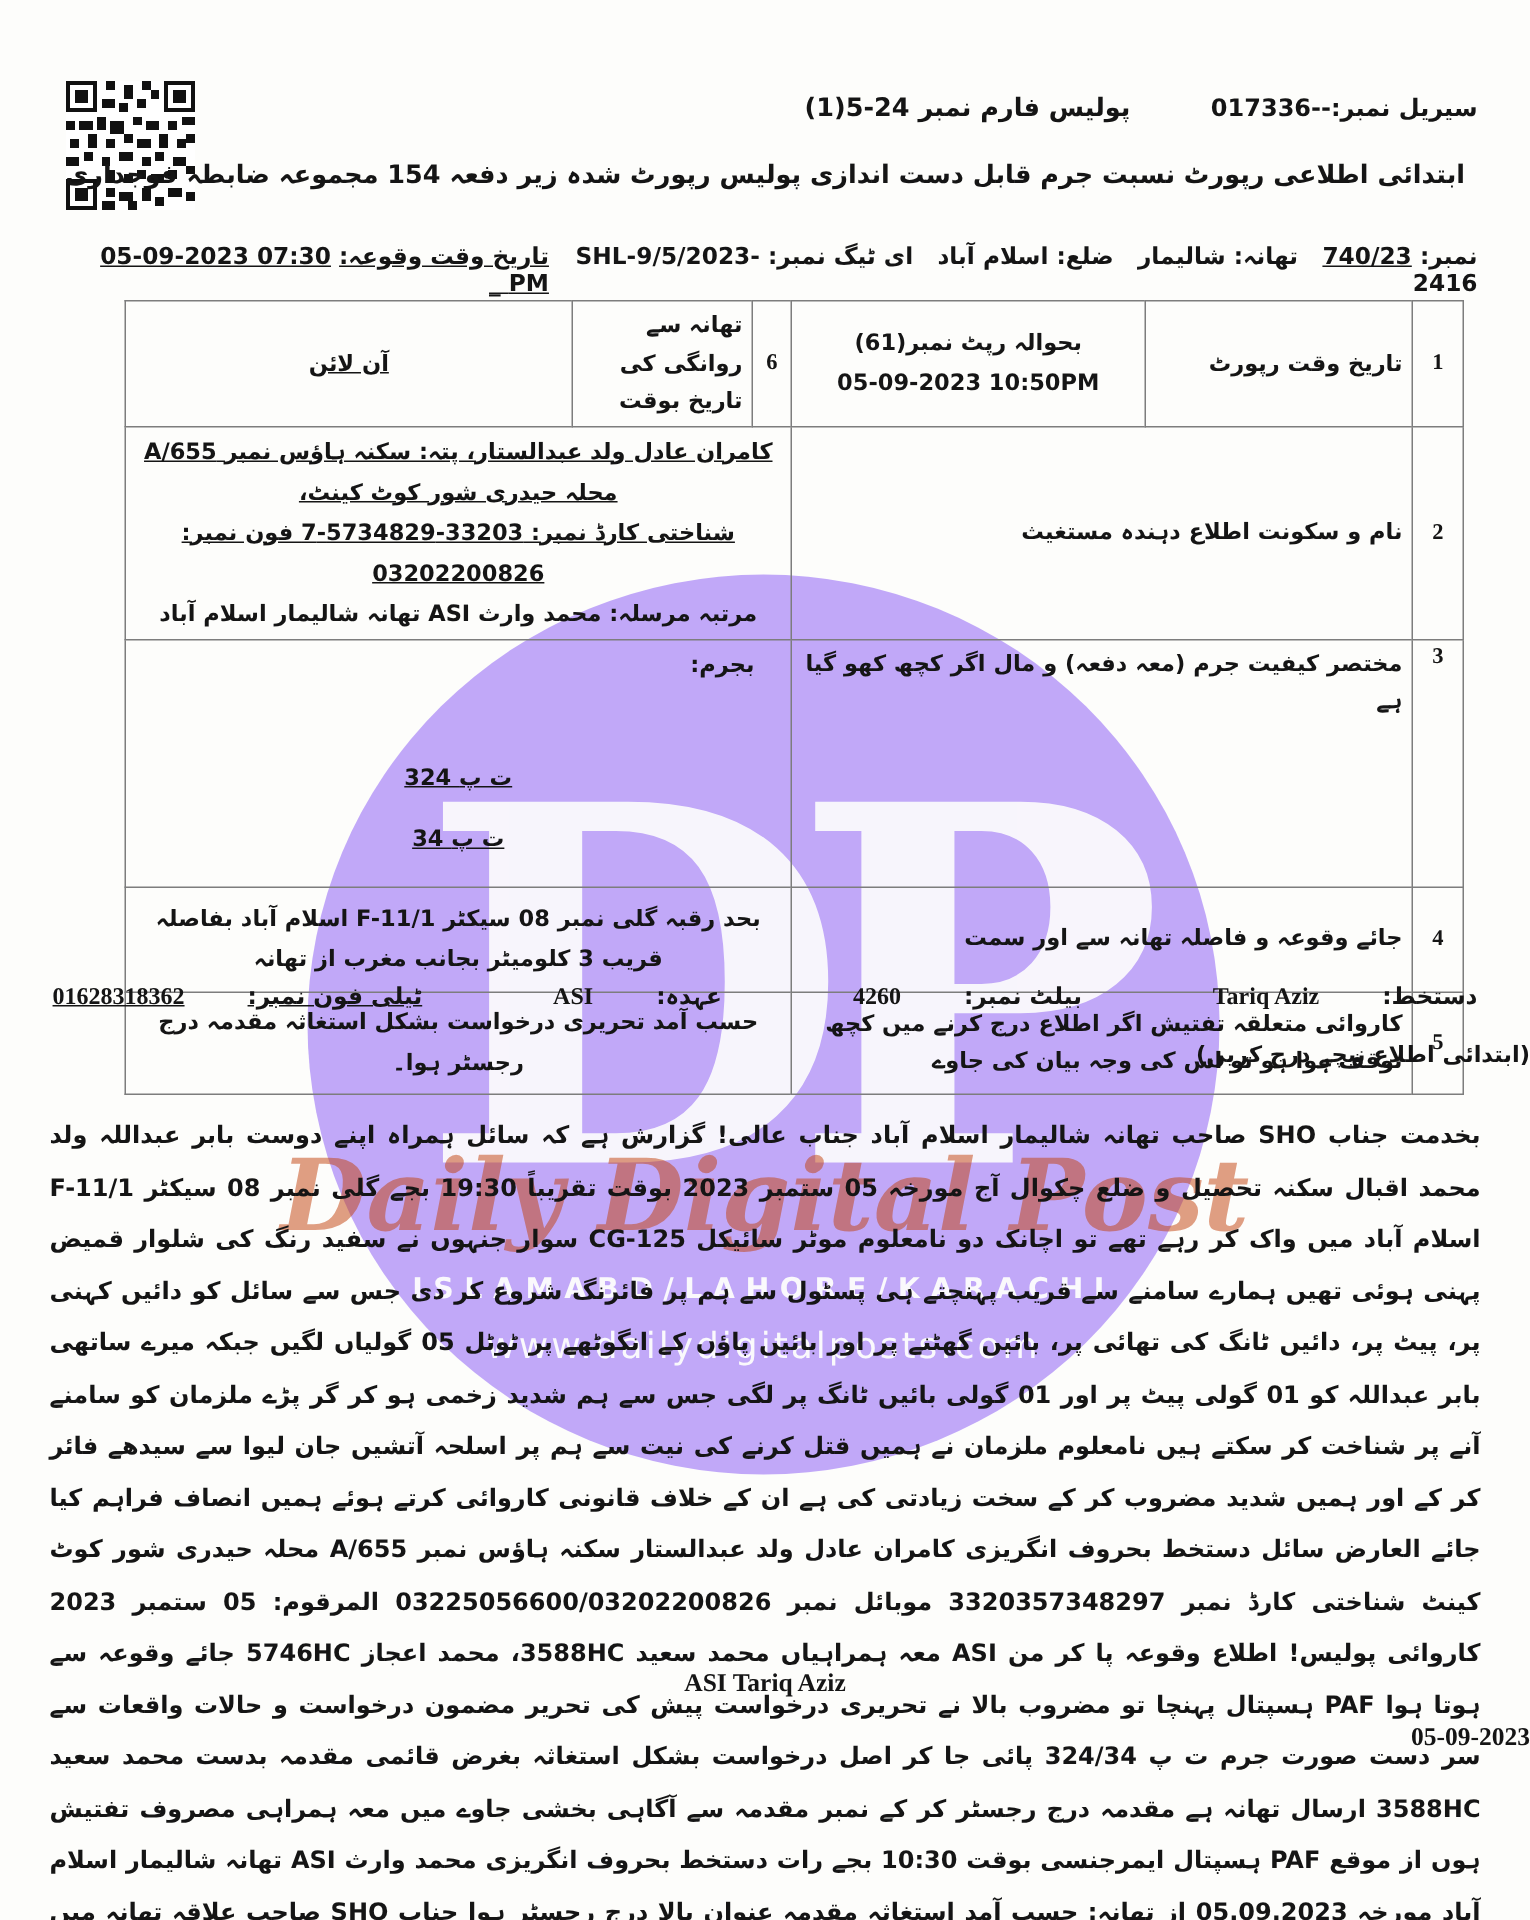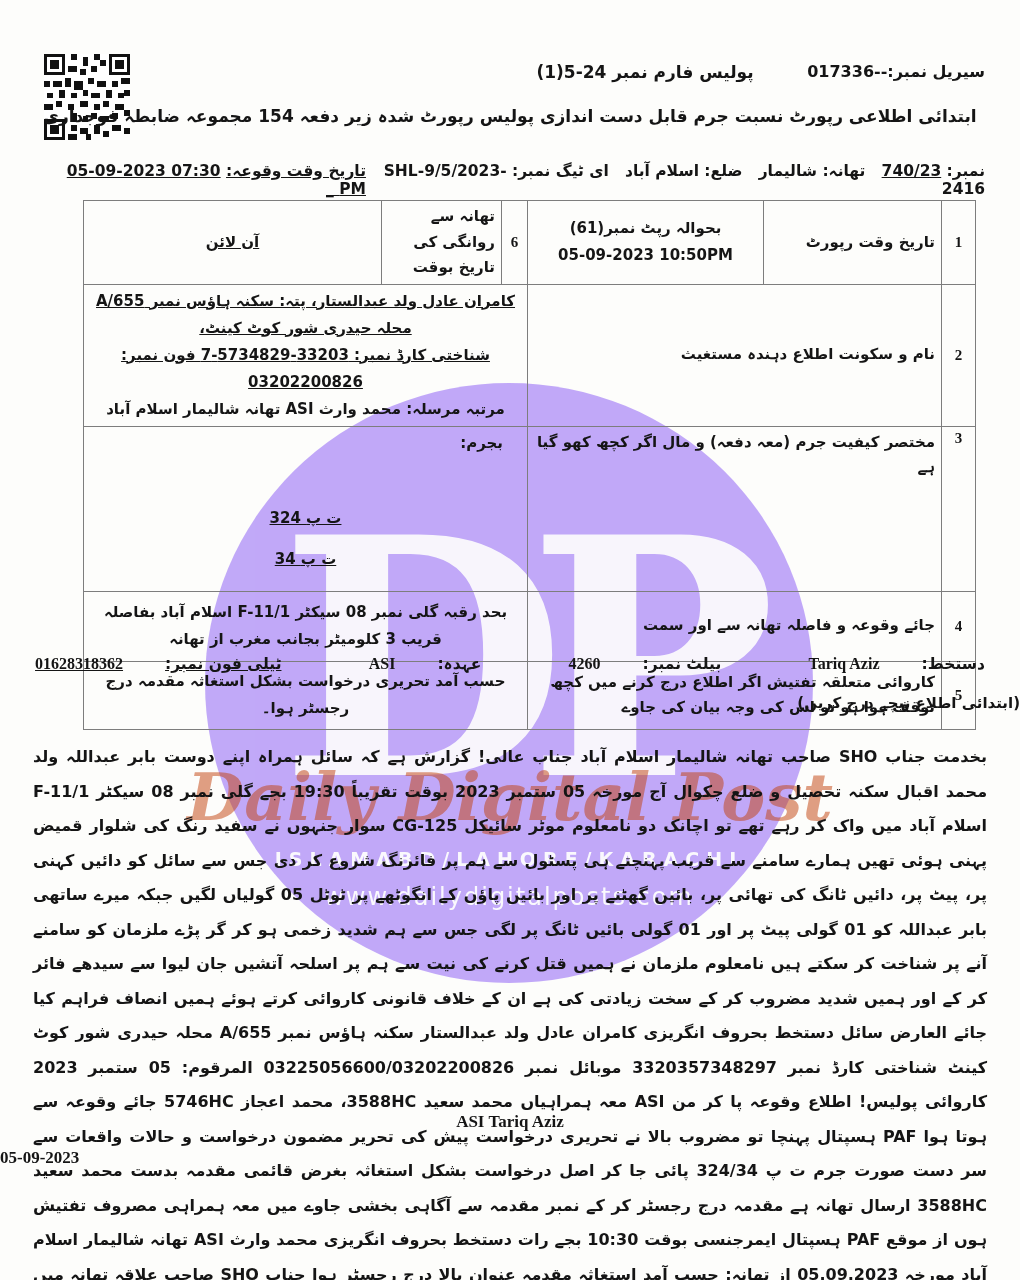--- a/index.html
+++ b/index.html
@@ -46,21 +46,21 @@
   .sigrow .pair{display:flex;gap:42px;align-items:baseline;}
   .sigrow .slbl{font-weight:bold;}
   .latin{direction:ltr;font-family:"Liberation Serif","DejaVu Serif",serif;font-weight:bold;font-size:16px;}
   .note{position:absolute;top:694px;left:0;right:0;text-align:right;font-size:15px;font-weight:bold;}
   
   .narrative{position:absolute;top:724px;right:33px;left:33px;direction:rtl;text-align:justify;
     text-align-last:center;font-size:16px;line-height:34.5px;font-weight:600;}
   
   .f-officer{position:absolute;top:1112px;left:0;right:0;text-align:center;font-size:17px;
     font-family:"Liberation Serif","DejaVu Serif",serif;font-weight:600;direction:ltr;}
-  .f-date{position:absolute;top:1148px;left:0;right:0;text-align:left;font-size:17px;
+  .f-date{position:absolute;top:1148px;left:0;right:0;text-align:right;font-size:17px;
     font-family:"Liberation Serif","DejaVu Serif",serif;font-weight:600;direction:ltr;}
 </style>
 </head>
 <body>
 
 <div class="page">
 
   <div class="wm-circle">
     <div class="wm-mono">DP</div>
     <div class="wm-cities">ISLAMABD/LAHORE/KARACHI</div>

